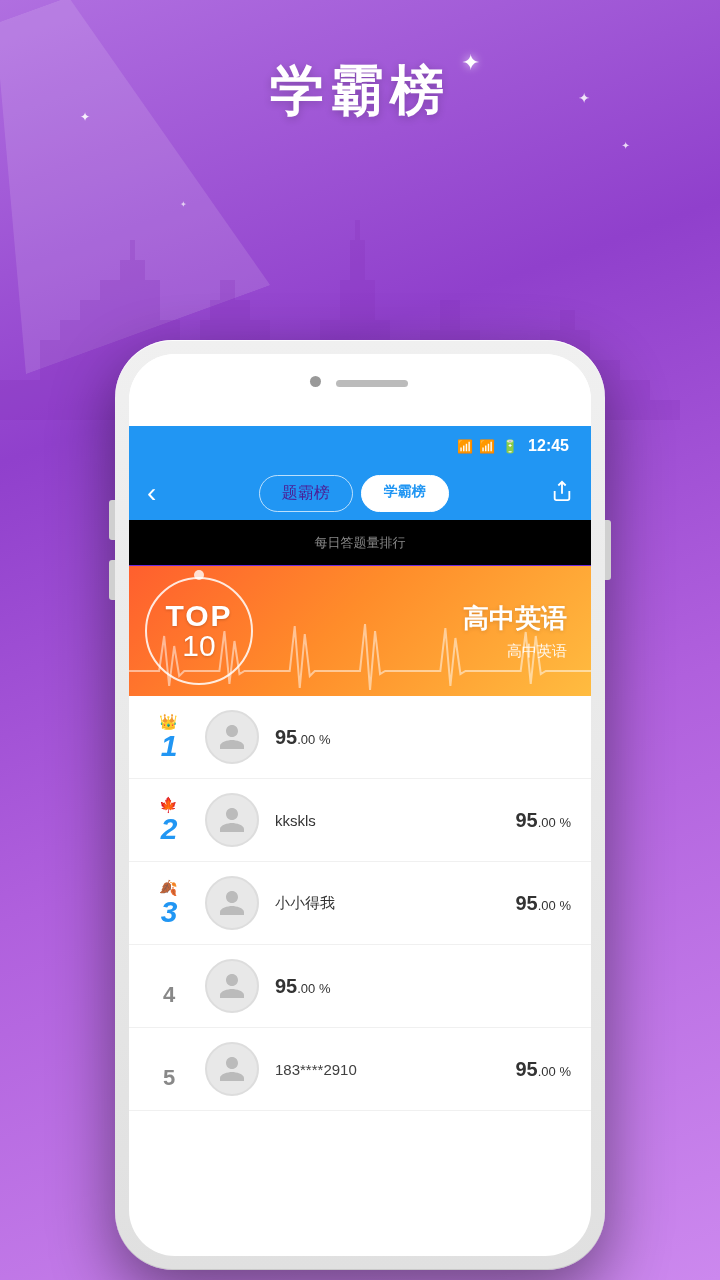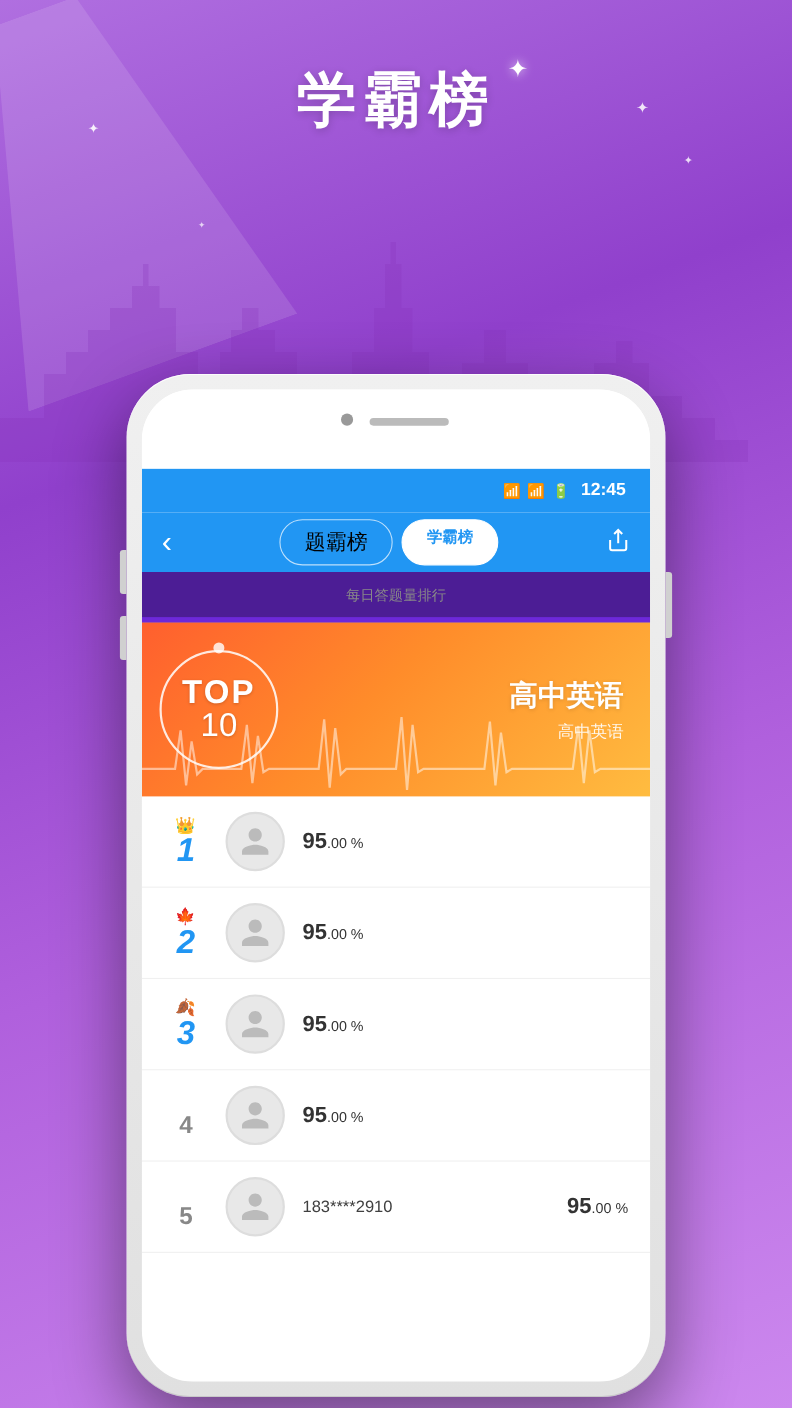--- a/index.html
+++ b/index.html
@@ -53,41 +53,41 @@
       <div style="background:#2196F3;height:40px;display:flex;align-items:center;justify-content:flex-end;padding:0 22px;gap:6px;">
         <span style="color:white;font-size:13px;">📶</span>
         <span style="color:white;font-size:13px;">📶</span>
         <span style="color:white;font-size:13px;">🔋</span>
         <span style="color:white;font-size:16px;font-weight:600;margin-left:4px;">12:45</span>
       </div>
 
       <div style="background:#2196F3;height:54px;display:flex;align-items:center;padding:0 18px;gap:10px;">
         <span style="color:white;font-size:28px;cursor:pointer;font-weight:300;line-height:1;">‹</span>
         <div style="flex:1;display:flex;justify-content:center;gap:8px;">
-          <div style="padding:7px 22px;border-radius:22px;border:1.5px solid rgba(255,255,255,0.7);color:#000000;font-size:19px;cursor:pointer;background:transparent;">
+          <div style="padding:7px 22px;border-radius:22px;border:1.5px solid rgba(255,255,255,0.7);color:#4c1d95;font-size:16px;cursor:pointer;background:transparent;">
             <span>题霸榜</span>
           </div>
           <div style="padding:7px 22px;border-radius:22px;border:1.5px solid white;color:#2196F3;font-size:14px;cursor:pointer;background:white;font-weight:600;">
             <span>学霸榜</span>
           </div>
         </div>
         <span style="color:white;font-size:18px;cursor:pointer;">
           <svg width="22" height="22" viewBox="0 0 24 24" fill="none" stroke="white" stroke-width="2">
             <path d="M4 12v8a2 2 0 002 2h12a2 2 0 002-2v-8M16 6l-4-4-4 4M12 2v13"></path>
           </svg>
         </span>
       </div>
 
-      <div style="background:#4c1d95;height:46px;display:flex;align-items:stretch;border-bottom:5px solid #6d28d9;text-align:center;">
+      <div style="background:#000000;height:46px;display:flex;align-items:stretch;border-bottom:1px solid #6d28d9;text-align:center;">
         <div style="flex:1;display:flex;align-items:center;justify-content:center;font-size:13px;color:#888;cursor:pointer;position:relative;">
           <span>每日答题量排行</span>
         </div>
       </div>
 
-      <div style="background:linear-gradient(135deg,#ff5f2e 0%,#ff8c2a 45%,#ffbc40 100%);height:158px;position:relative;overflow:hidden;display:flex;align-items:center;">
+      <div style="background:linear-gradient(135deg,#ff5f2e 0%,#ff8c2a 45%,#ffbc40 100%);height:130px;position:relative;overflow:hidden;display:flex;align-items:center;">
 
         <svg style="position:absolute;bottom:0;left:0;right:0;width:100%;height:80px;" viewBox="0 0 460 80" preserveAspectRatio="none" xmlns="http://www.w3.org/2000/svg">
           <polyline points="0,55 20,55 30,55 35,20 40,70 45,30 50,60 55,55 80,55 90,55 95,15 100,68 105,25 110,58 115,55 150,55 160,55 165,10 170,72 175,18 180,60 185,55 220,55 230,55 235,8 240,74 245,15 250,58 255,55 300,55 310,55 315,12 320,70 325,22 330,58 335,55 380,55 390,55 395,16 400,68 405,20 410,58 415,55 460,55" fill="none" stroke="rgba(255,255,255,0.5)" stroke-width="2"></polyline>
         </svg>
 
         <div style="width:140px;height:100%;display:flex;align-items:center;justify-content:center;">
           <div style="width:108px;height:108px;border:2.5px solid rgba(255,255,255,0.85);border-radius:50%;display:flex;flex-direction:column;align-items:center;justify-content:center;position:relative;">
             <div style="position:absolute;top:-9px;left:50%;transform:translateX(-50%);width:10px;height:10px;background:rgba(255,255,255,0.8);border-radius:50%;"></div>
             <span style="color:white;font-size:30px;font-weight:900;letter-spacing:2px;line-height:1;text-shadow:0 1px 3px rgba(0,0,0,0.2);">TOP</span>
             <span style="color:white;font-size:30px;font-weight:400;line-height:1;text-shadow:0 1px 3px rgba(0,0,0,0.2);">10</span>
@@ -118,33 +118,35 @@
         <div style="display:flex;align-items:center;padding:14px 20px;border-bottom:1px solid #f0f0f0;min-height:78px;">
           <div style="width:40px;display:flex;flex-direction:column;align-items:center;">
             <span style="font-size:15px;height:18px;display:block;">🍁</span>
             <span style="font-size:30px;font-weight:bold;color:#2196F3;font-style:italic;line-height:1;">2</span>
           </div>
           <div style="width:54px;height:54px;border-radius:50%;background:#e8e8e8;margin:0 16px;display:flex;align-items:center;justify-content:center;border:2px solid #ddd;overflow:hidden;">
             <svg width="30" height="30" viewBox="0 0 24 24" fill="#bbb">
                 <path d="M12 12c2.7 0 4.8-2.1 4.8-4.8S14.7 2.4 12 2.4 7.2 4.5 7.2 7.2 9.3 12 12 12zm0 2.4c-3.2 0-9.6 1.6-9.6 4.8v2.4h19.2v-2.4c0-3.2-6.4-4.8-9.6-4.8z"></path>
               </svg>
           </div>
+          <span style="flex:1;font-size:15px;color:#333;">kkskls</span>
           <span style="font-size:15px;color:#333;"><span style="font-size:20px;font-weight:bold;">95</span><span style="font-size:13px;">.00 %</span></span>
         </div>
 
         <div style="display:flex;align-items:center;padding:14px 20px;border-bottom:1px solid #f0f0f0;min-height:78px;">
           <div style="width:40px;display:flex;flex-direction:column;align-items:center;">
             <span style="font-size:15px;height:18px;display:block;">🍂</span>
             <span style="font-size:30px;font-weight:bold;color:#2196F3;font-style:italic;line-height:1;">3</span>
           </div>
           <div style="width:54px;height:54px;border-radius:50%;background:#e8e8e8;margin:0 16px;display:flex;align-items:center;justify-content:center;border:2px solid #ddd;overflow:hidden;">
             <svg width="30" height="30" viewBox="0 0 24 24" fill="#bbb">
                 <path d="M12 12c2.7 0 4.8-2.1 4.8-4.8S14.7 2.4 12 2.4 7.2 4.5 7.2 7.2 9.3 12 12 12zm0 2.4c-3.2 0-9.6 1.6-9.6 4.8v2.4h19.2v-2.4c0-3.2-6.4-4.8-9.6-4.8z"></path>
               </svg>
           </div>
+          <span style="flex:1;font-size:15px;color:#333;">小小得我</span>
           <span style="font-size:15px;color:#333;"><span style="font-size:20px;font-weight:bold;">95</span><span style="font-size:13px;">.00 %</span></span>
         </div>
 
         <div style="display:flex;align-items:center;padding:14px 20px;border-bottom:1px solid #f0f0f0;min-height:78px;">
           <div style="width:40px;display:flex;flex-direction:column;align-items:center;">
             <span style="font-size:15px;height:18px;display:block;"></span>
             <span style="font-size:22px;font-weight:bold;color:#888;line-height:1;">4</span>
           </div>
           <div style="width:54px;height:54px;border-radius:50%;background:#e8e8e8;margin:0 16px;display:flex;align-items:center;justify-content:center;border:2px solid #ddd;overflow:hidden;">
             <svg width="30" height="30" viewBox="0 0 24 24" fill="#bbb">

